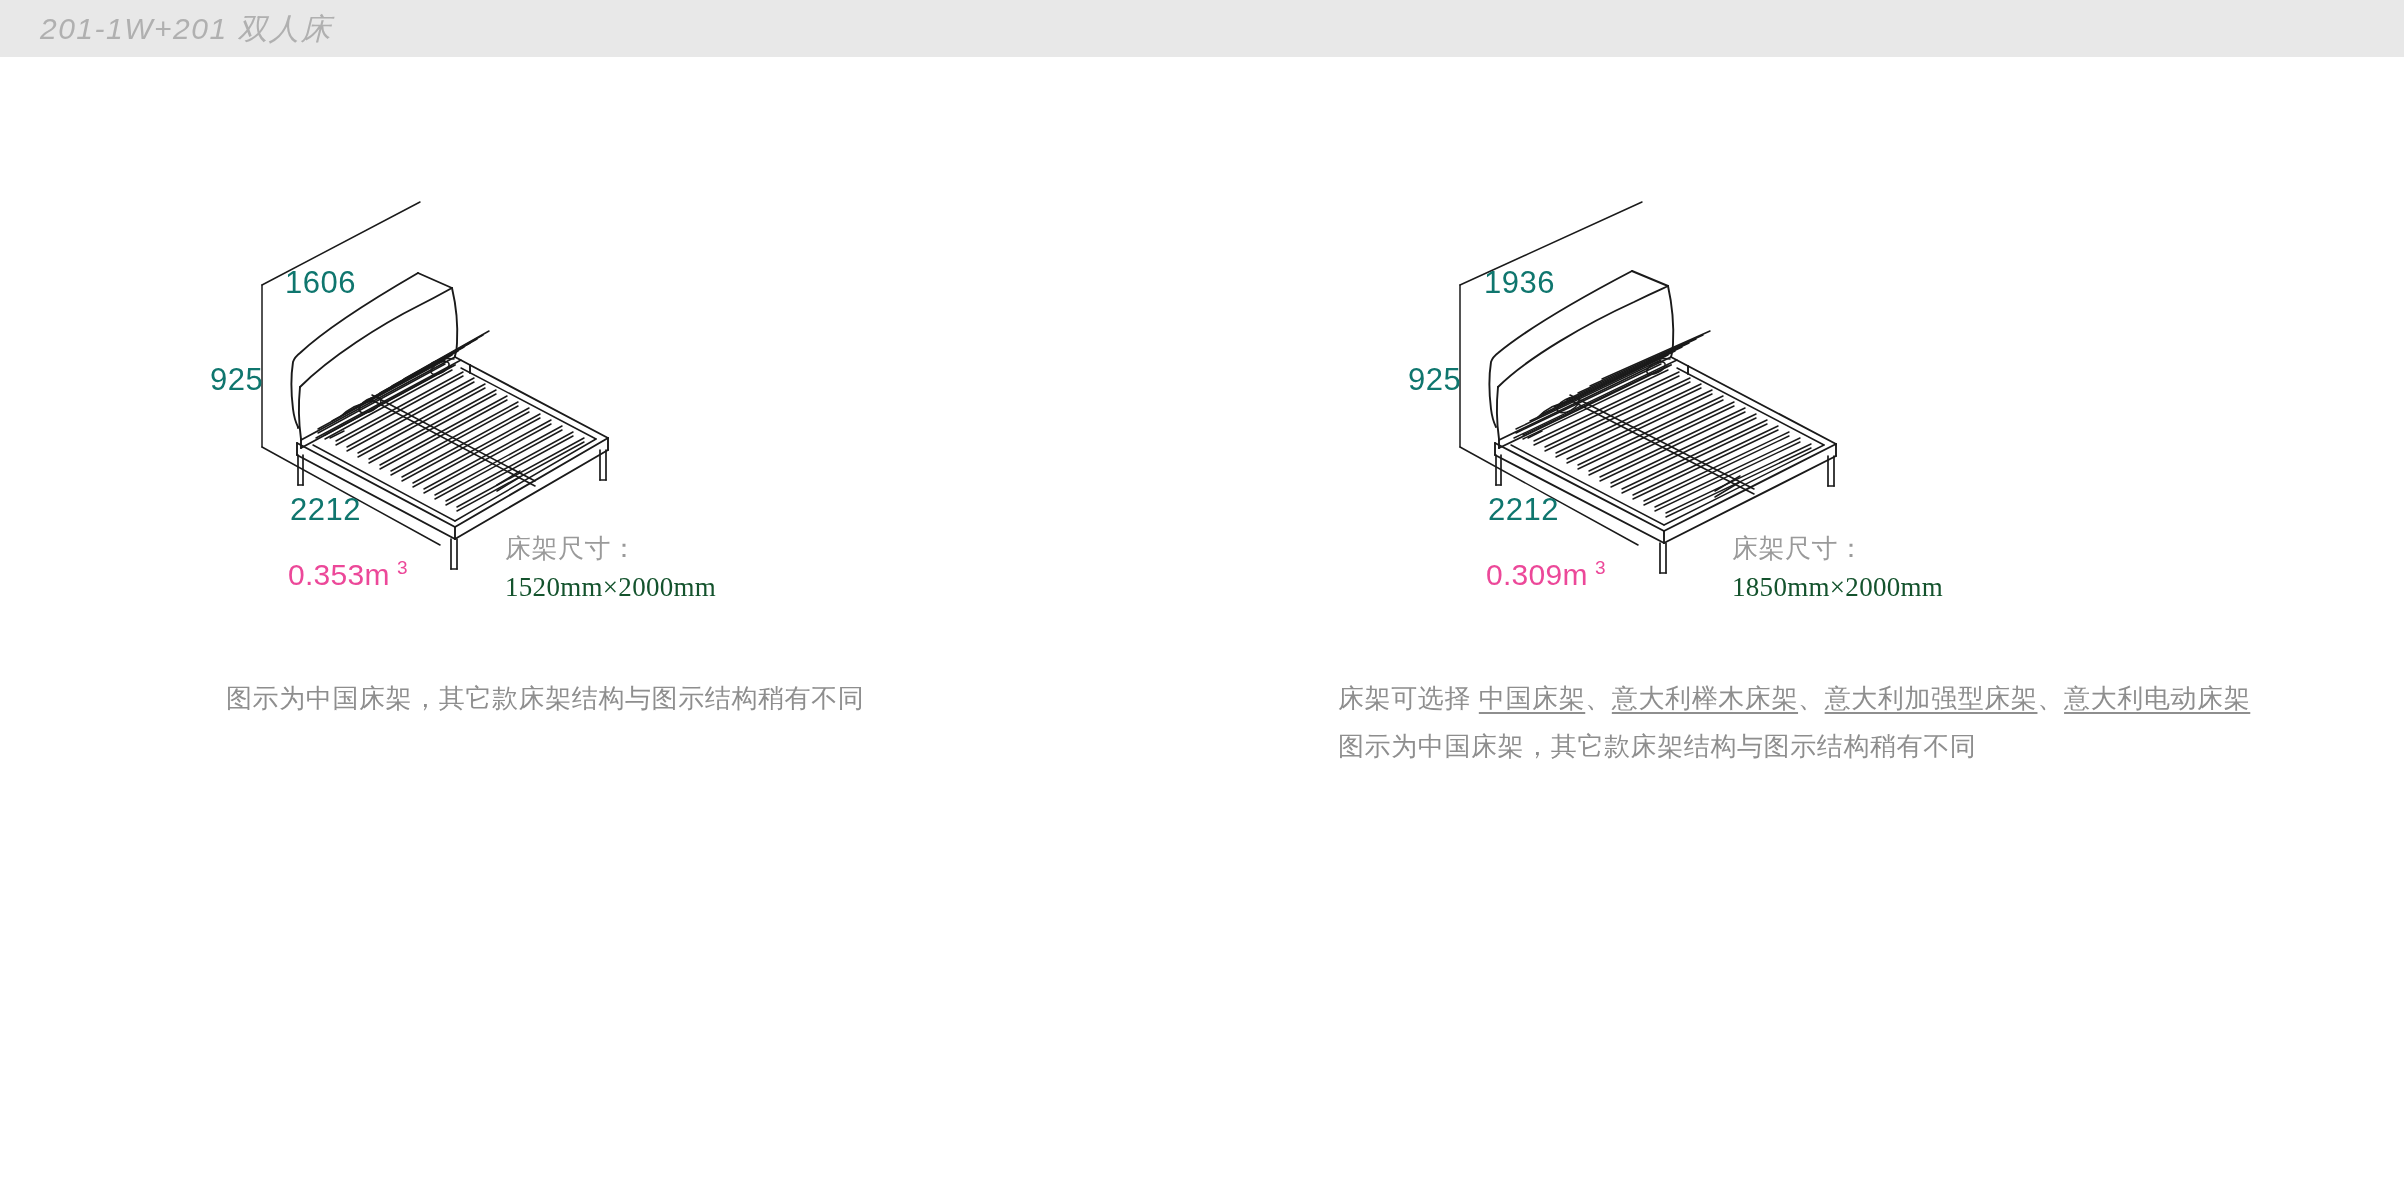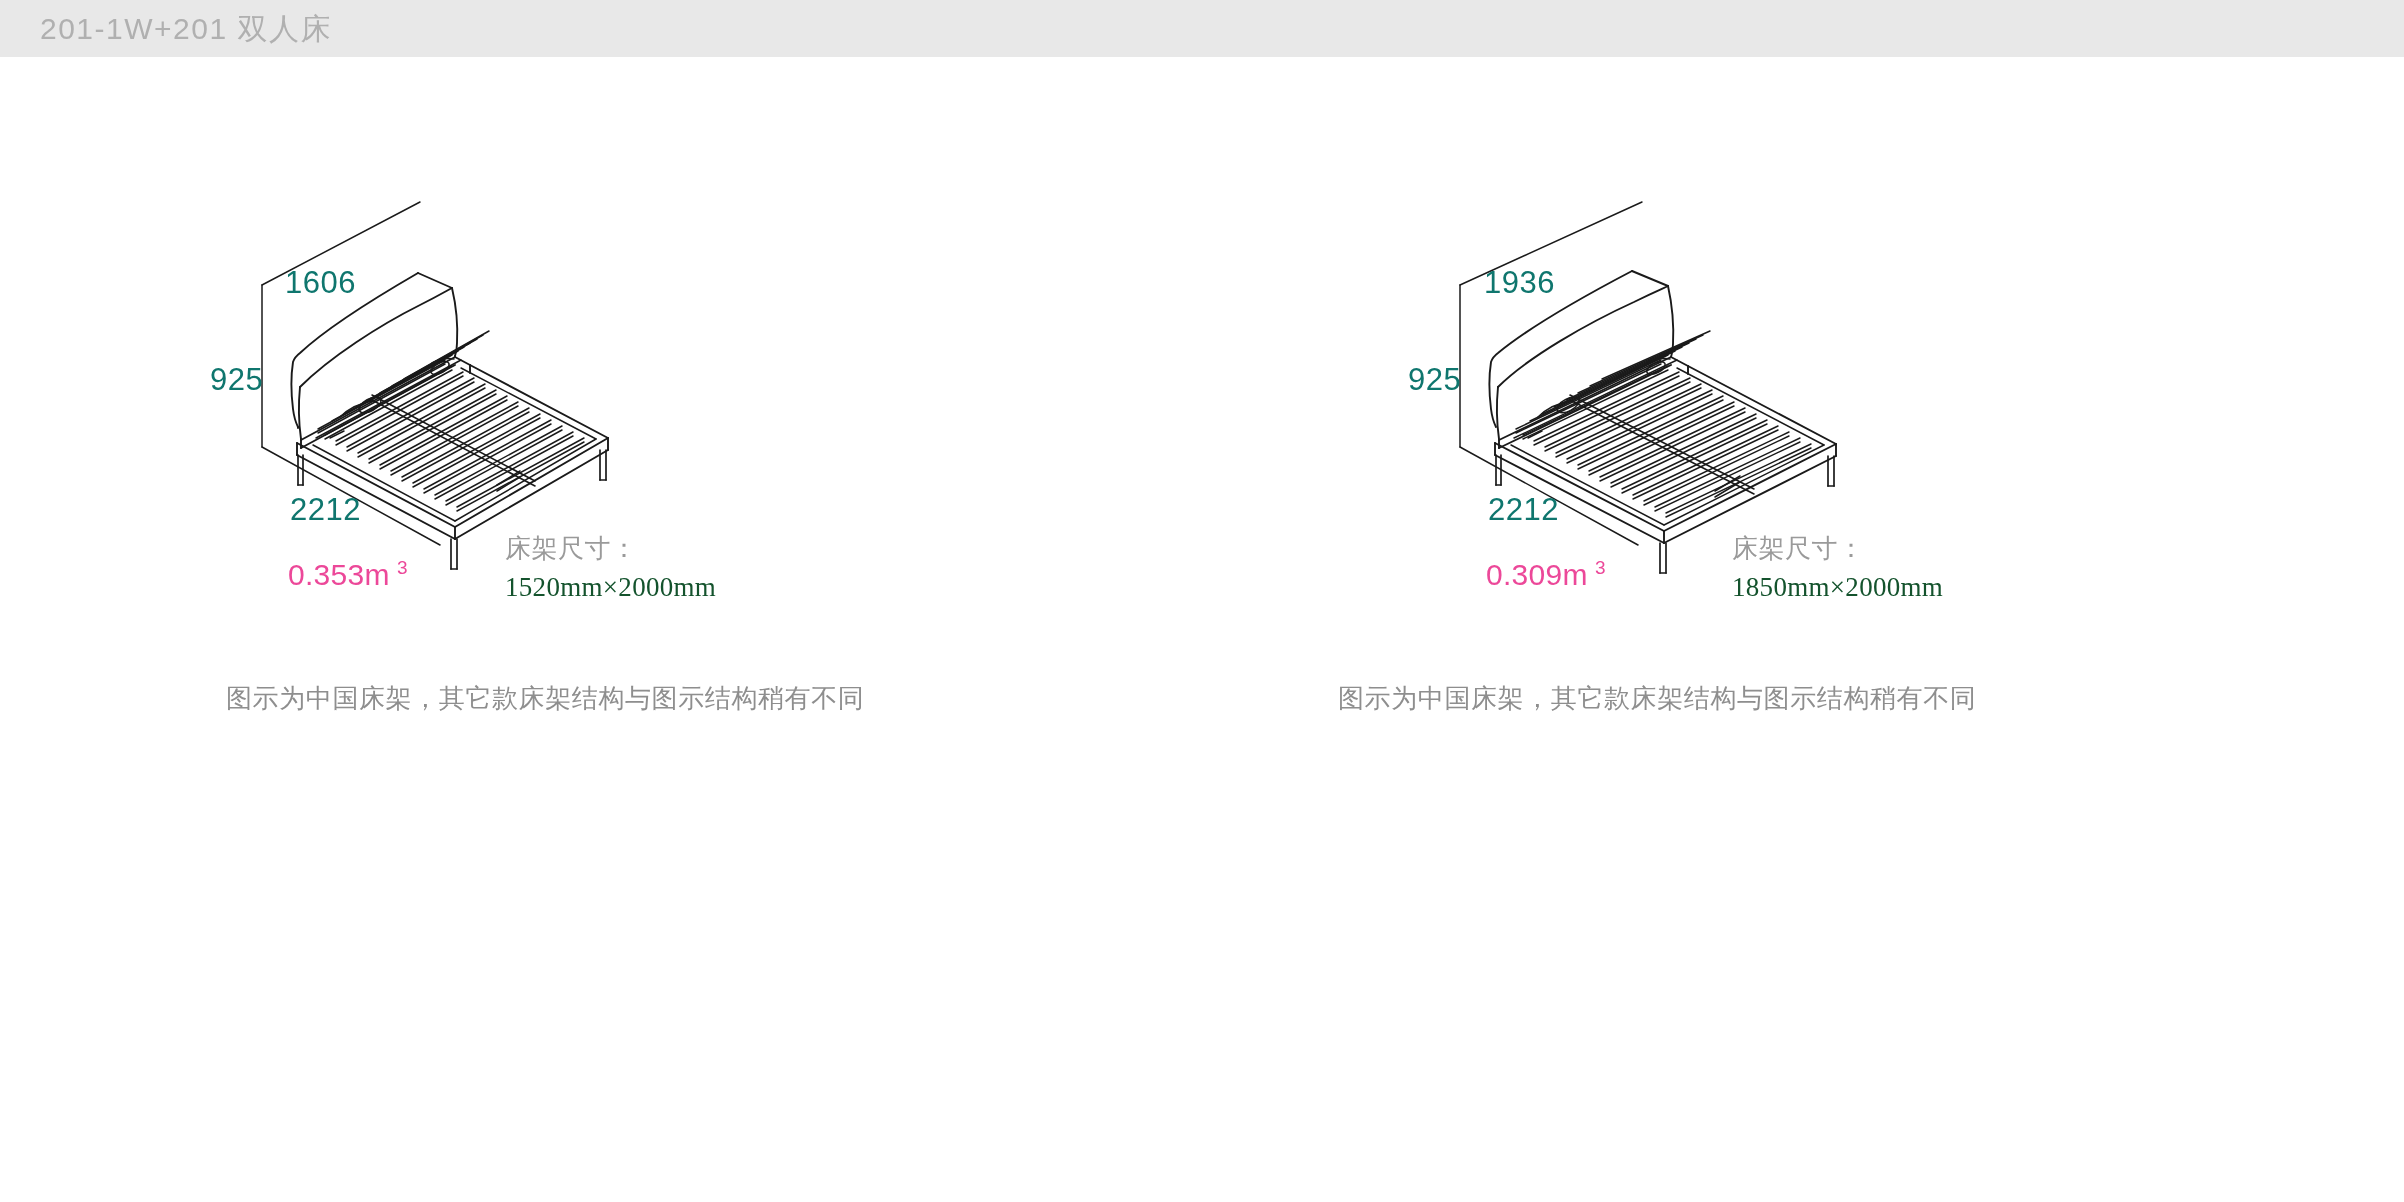--- a/index.html
+++ b/index.html
@@ -15,20 +15,21 @@
     overflow: hidden;
   }
 
   
   #header-bar {
     position: absolute;
     left: 0; top: 0;
     width: 2404px;
     height: 57px;
     background: #e8e8e8;
+    font-style: italic;
   }
   #header-title {
     position: absolute;
     left: 40px;
     top: 9px;
     font-size: 30px;
     letter-spacing: 1.5px;
     color: #b0b0b0;
     font-weight: 400;
     white-space: nowrap;
@@ -397,15 +398,18 @@
   <div class="volume-text" style="left:284px; top:500px;">
     <span>0.309m</span><sup>3</sup>
   </div>
 
   <div class="framesize-block" style="left:530px; top:473px;">
     <div class="framesize-label">床架尺寸：</div>
     <div class="framesize-value">1850mm×2000mm</div>
   </div>
 
   <div class="notes-block" style="left:136px; top:617px;">
+    <div class="note-line">
+      <span>床架可选择</span><span>&nbsp;</span><span class="note-opt">中国床架</span><span class="note-sep">、</span><span class="note-opt">意大利榉木床架</span><span class="note-sep">、</span><span class="note-opt">意大利加强型床架</span><span class="note-sep">、</span><span class="note-opt">意大利电动床架</span>
+    </div>
     <div class="note-line">图示为中国床架，其它款床架结构与图示结构稍有不同</div>
   </div>
 </div>
 
 </body></html>

